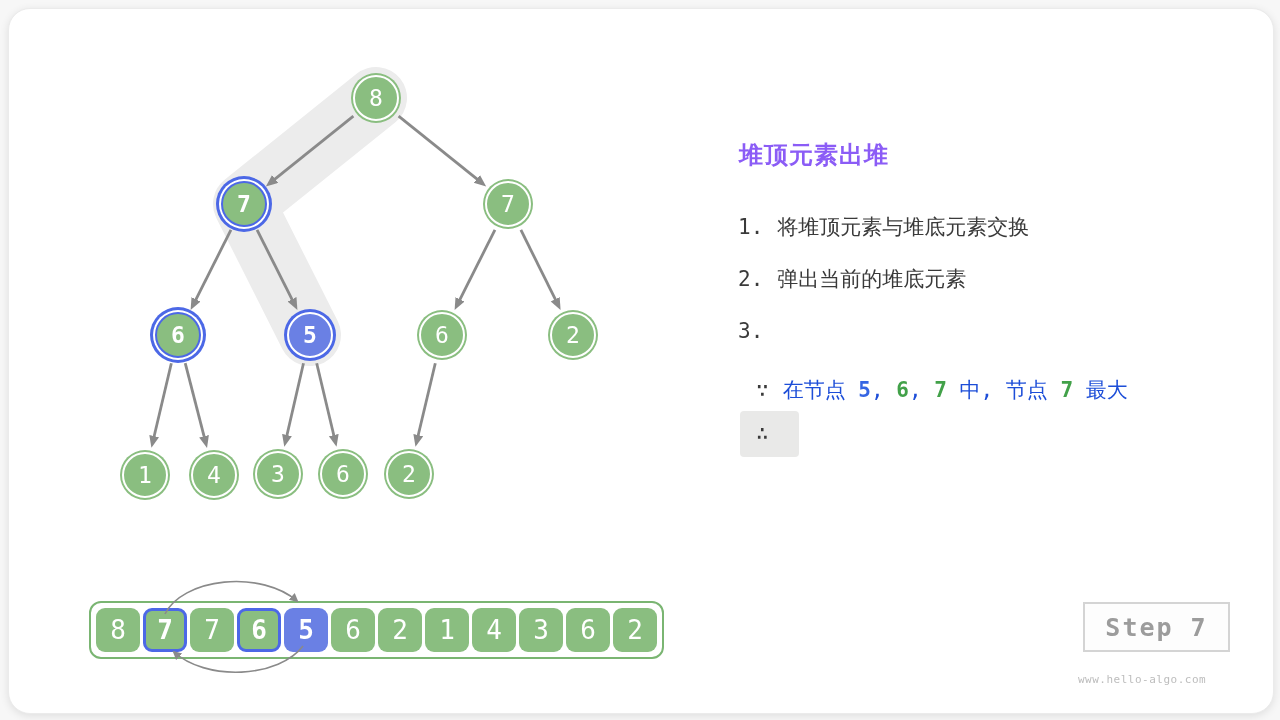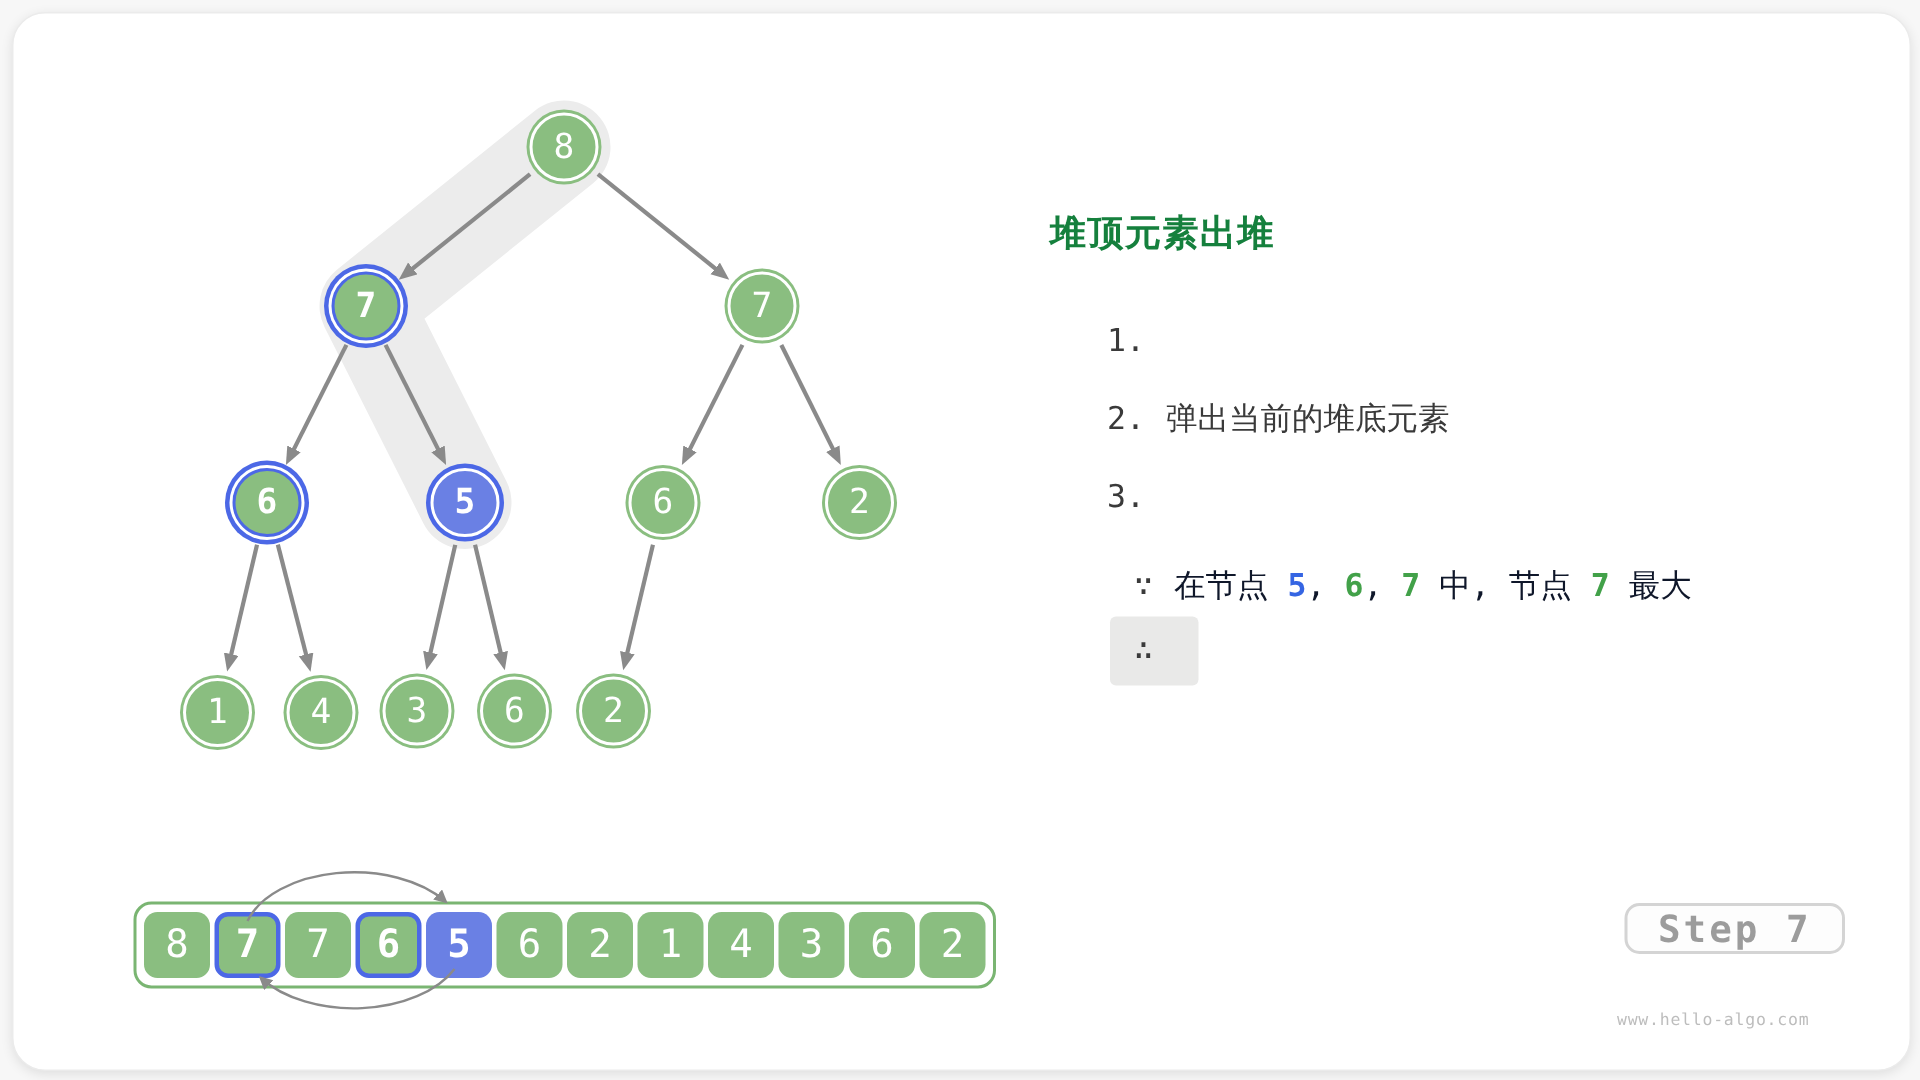--- a/index.html
+++ b/index.html
@@ -31,45 +31,45 @@
     border:2.5px solid #7ab572;border-radius:12px;
   }
   .cell{
     width:44px;height:44px;border-radius:9px;background:#8abe80;
     color:#fff;display:flex;align-items:center;justify-content:center;
     font-size:26px;box-sizing:border-box;
   }
   .c-gr{border:3px solid #4c68e6;font-weight:bold;}
   .c-b{background:#6a80e4;font-weight:bold;}
   .panel-title{
-    position:absolute;left:700px;top:139px;z-index:5;
-    font-size:24px;font-weight:bold;color:#15803d;letter-spacing:1px;
+    position:absolute;left:739px;top:139px;z-index:5;
+    font-size:24px;font-weight:bold;color:#8b5cf6;letter-spacing:1px;
   }
   .step-row{
     position:absolute;left:738px;z-index:5;display:flex;
     font-size:21px;color:#3a3a3a;line-height:26px;
   }
   .step-num{margin-right:14px;}
   .because{
     position:absolute;left:756px;top:377px;z-index:5;display:flex;
     font-size:21px;color:#3a3a3a;line-height:26px;
   }
   .therefore{
     position:absolute;left:740px;top:411px;z-index:5;display:flex;
     height:46px;box-sizing:border-box;padding:9px 16px;
     background:#e9e9e8;border-radius:4px;
     font-size:21px;color:#3a3a3a;line-height:27px;
   }
   .sym{margin-right:14px;}
-  .seg-d{color:#0f172a;}
+  .seg-d{color:#1d4ed8;}
   .seg-b{color:#3565e3;font-weight:bold;}
   .seg-g{color:#42a149;font-weight:bold;}
   .badge{
-    position:absolute;left:1083px;top:602px;width:147px;height:34px;z-index:5;
-    box-sizing:border-box;border:2px solid #d4d4d4;border-radius:10px;background:#fdfdfd;
+    position:absolute;left:1083px;top:602px;width:147px;height:50px;z-index:5;
+    box-sizing:border-box;border:2px solid #d4d4d4;border-radius:0;background:#fdfdfd;
     color:#9c9c9c;font-size:25px;font-weight:bold;letter-spacing:2px;
     display:flex;align-items:center;justify-content:center;
   }
   .watermark{
     position:absolute;left:1078px;top:673px;z-index:5;
     font-size:11px;color:#bdbdbd;letter-spacing:0.5px;
   }
 </style>
 </head>
 <body>
@@ -133,20 +133,21 @@
     </marker>
   </defs>
   <path d="M 165 614 A 74 45 0 0 1 297 601" fill="none" stroke="#8a8a8a" stroke-width="1.6" marker-end="url(#arrowhead2)"></path>
   <path d="M 303 646 A 74 45 0 0 1 174 652" fill="none" stroke="#8a8a8a" stroke-width="1.6" marker-end="url(#arrowhead2)"></path>
 </svg>
 
 <div class="panel-title">堆顶元素出堆</div>
 
 <div class="step-row" style="top:214px">
   <span class="step-num">1.</span>
+  <span>将堆顶元素与堆底元素交换</span>
 </div>
 <div class="step-row" style="top:266px">
   <span class="step-num">2.</span>
   <span>弹出当前的堆底元素</span>
 </div>
 <div class="step-row" style="top:318px">
   <span class="step-num">3.</span>
 </div>
 
 <div class="because">

